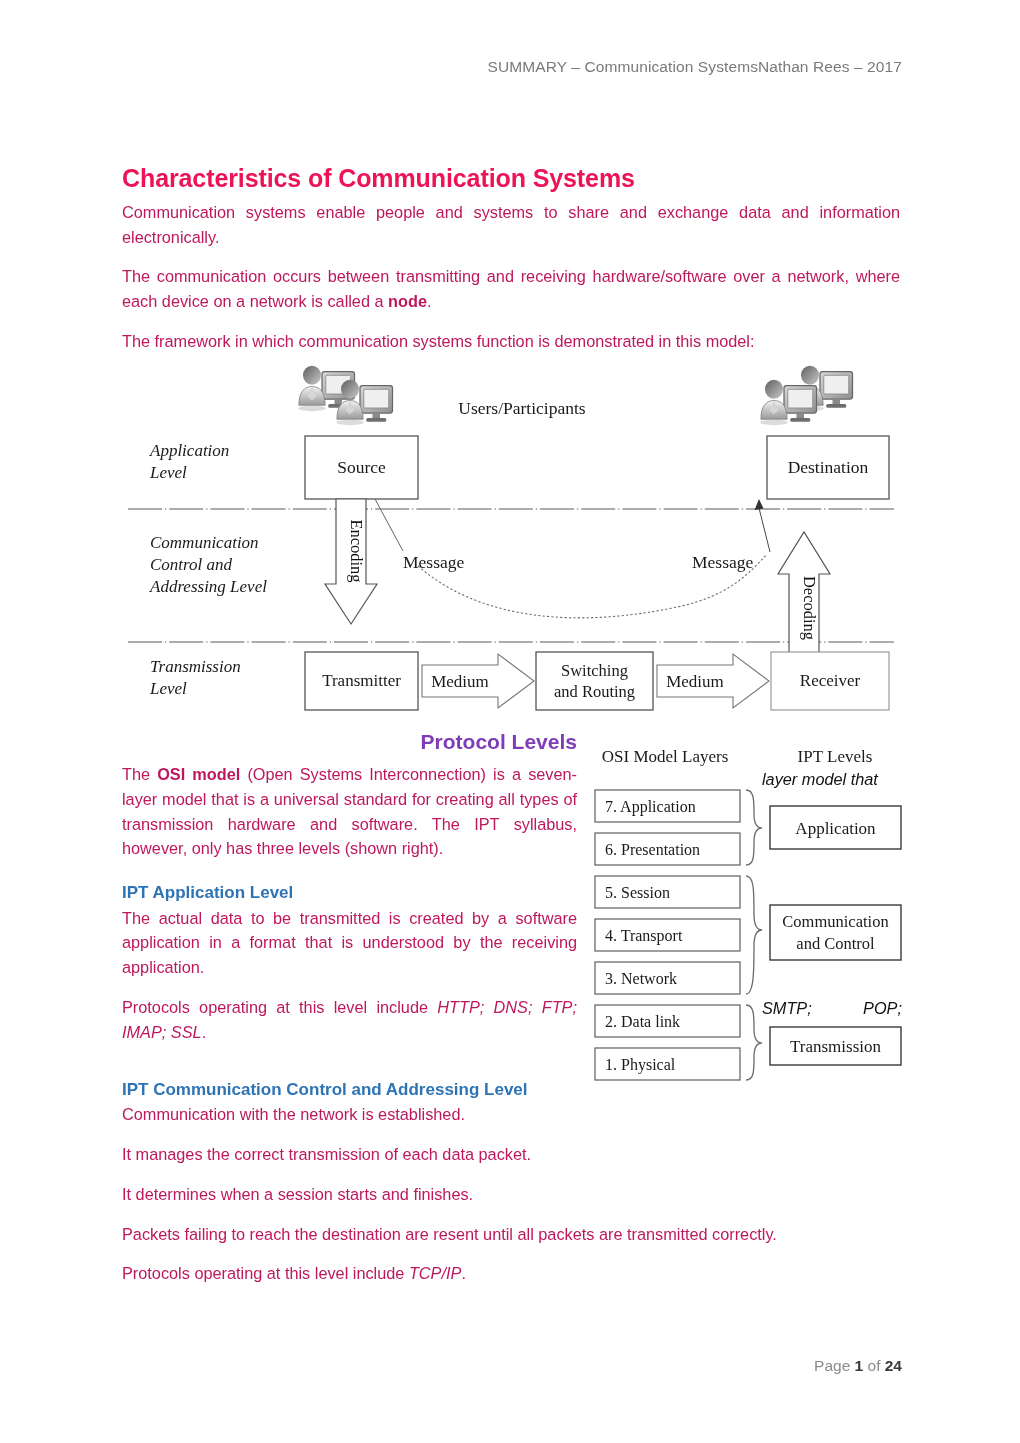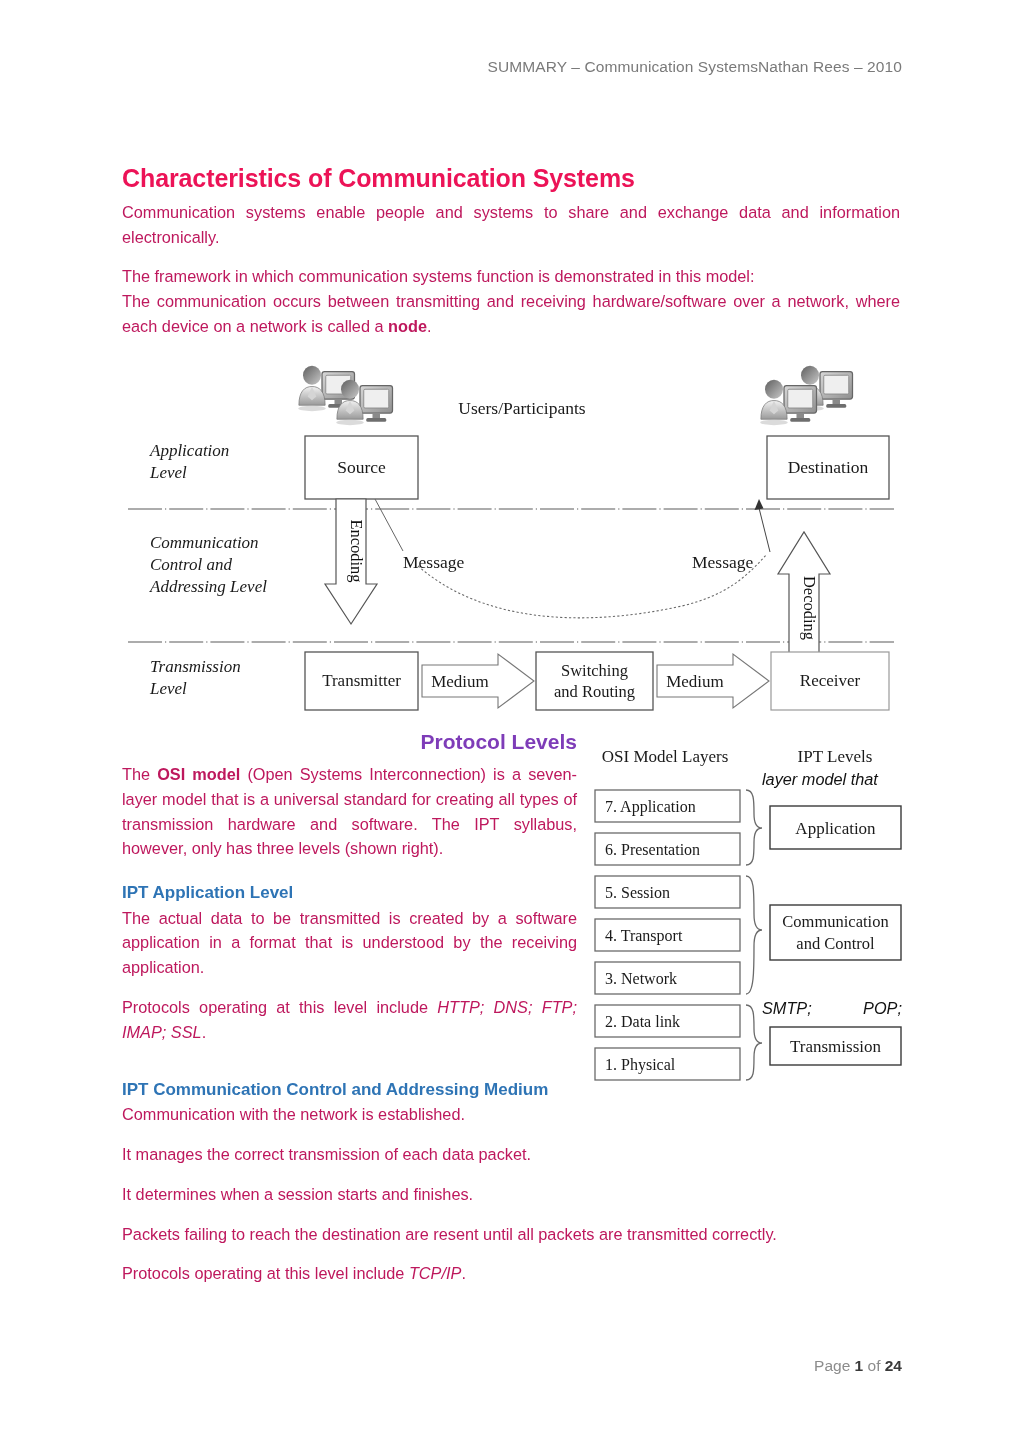--- a/index.html
+++ b/index.html
@@ -120,31 +120,31 @@
     color: #121212;
     text-align: justify;
     font-style: italic;
   }
 </style>
 </head>
 <body>
 
 <div class="page-header">
   <span>SUMMARY – Communication Systems</span>
-  <span>Nathan Rees – 2010</span>
+  <span>Nathan Rees – 2017</span>
 </div>
 
 <div class="content">
   <h1 class="doc-title">Characteristics of Communication Systems</h1>
 
   <p class="para">Communication systems enable people and systems to share and exchange data and information electronically.</p>
 
+  <p class="para"><span>The communication occurs between transmitting and receiving hardware/software over a network, where each device on a network is called a </span><span class="b">node</span><span>.</span></p>
+
   <p class="para last">The framework in which communication systems function is demonstrated in this model:</p>
-
-  <p class="para"><span>The communication occurs between transmitting and receiving hardware/software over a network, where each device on a network is called a </span><span class="b">node</span><span>.</span></p>
 </div>
 
 <div class="model-figure">
   <svg width="778" height="360" viewBox="0 0 778 360" xmlns="http://www.w3.org/2000/svg" font-family="'Liberation Serif', serif">
     <defs>
       <linearGradient id="pgA" x1="0" y1="0" x2="1" y2="1">
         <stop offset="0%" stop-color="#5e5e5e"></stop>
           <stop offset="100%" stop-color="#c9c9c9"></stop>
       </linearGradient>
       <linearGradient id="pgB" x1="0" y1="0" x2="0" y2="1">
@@ -292,21 +292,21 @@
     <rect x="187" y="167" width="131" height="55" fill="#fff" stroke="#3a3a3a" stroke-width="1.4"></rect>
     <text x="252.5" y="189" font-size="16.5" text-anchor="middle" fill="#1a1a1a">Communication</text>
     <text x="252.5" y="211" font-size="16.5" text-anchor="middle" fill="#1a1a1a">and Control</text>
 
     <rect x="187" y="289" width="131" height="38" fill="#fff" stroke="#3a3a3a" stroke-width="1.4"></rect>
     <text x="252.5" y="314" font-size="17" text-anchor="middle" fill="#1a1a1a">Transmission</text>
   </svg>
 </div>
 
 <div class="tail">
-  <h3 class="sub-title">IPT Communication Control and Addressing Medium</h3>
+  <h3 class="sub-title">IPT Communication Control and Addressing Level</h3>
   <p class="para">Communication with the network is established.</p>
   <p class="para">It manages the correct transmission of each data packet.</p>
   <p class="para">It determines when a session starts and finishes.</p>
   <p class="para">Packets failing to reach the destination are resent until all packets are transmitted correctly.</p>
   <p class="para last"><span>Protocols operating at this level include </span><span class="i">TCP/IP</span><span>.</span></p>
 </div>
 
 <div class="page-footer">
   <span>Page </span><span class="pnum">1</span><span> of </span><span class="pnum">24</span>
 </div>

